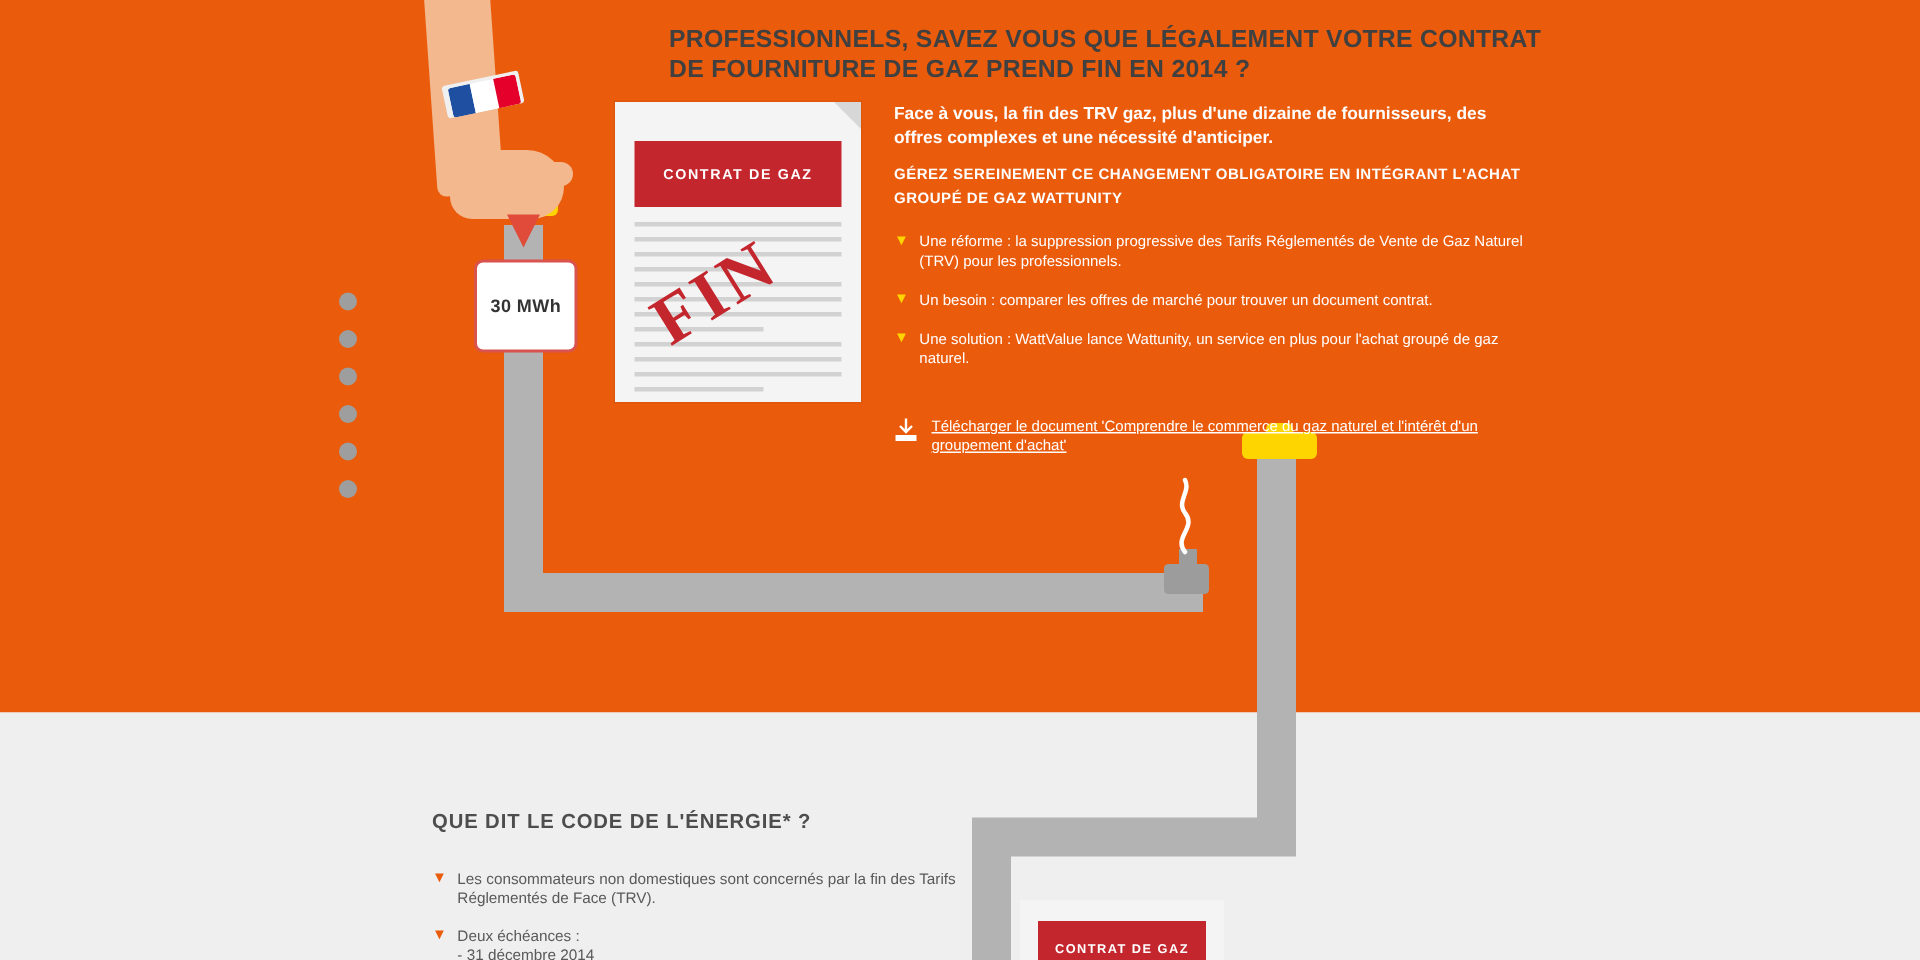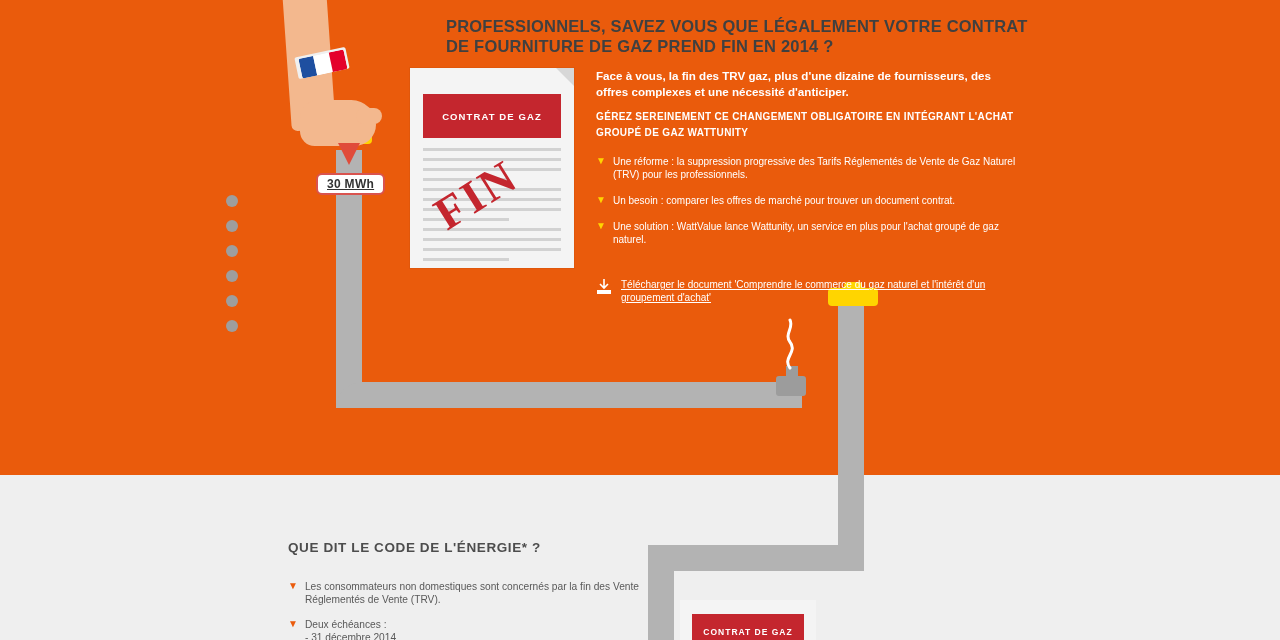--- a/index.html
+++ b/index.html
@@ -190,26 +190,25 @@
   }
 
   
   .tag {
     position: absolute;
     left: 316px;
     top: 173px;
     background: #ffffff;
     border: 2px solid #d9534f;
     border-radius: 6px;
-    padding: 2px 9px;
+    padding: 22px 9px;
     color: #333333;
     font-size: 12px;
     font-weight: bold;
     letter-spacing: .3px;
-    text-decoration: underline;
   }
   .tag-arrow {
     position: absolute;
     left: 338px;
     top: 143px;
     width: 0;
     height: 0;
     border-left: 11px solid transparent;
     border-right: 11px solid transparent;
     border-top: 22px solid #e04b3a;
@@ -499,21 +498,21 @@
         </svg>
       </span>
       <a href="#">Télécharger le document 'Comprendre le commerce du gaz naturel et l'intérêt d'un groupement d'achat'</a>
     </div>
   </div>
 
   <div class="bottom">
     <h2>QUE DIT LE CODE DE L'ÉNERGIE* ?</h2>
     <div class="bullet">
       <span class="chev">▼</span>
-      <span>Les consommateurs non domestiques sont concernés par la fin des Vente Réglementés de Vente (TRV).</span>
+      <span>Les consommateurs non domestiques sont concernés par la fin des Tarifs Réglementés de Face (TRV).</span>
     </div>
     <div class="bullet">
       <span class="chev">▼</span>
       <span style="white-space: pre-line;">Deux échéances :
 - 31 décembre 2014
 pour une consommation &gt; 200 MWh/an</span>
     </div>
   </div>
 
   <div class="doc2">

